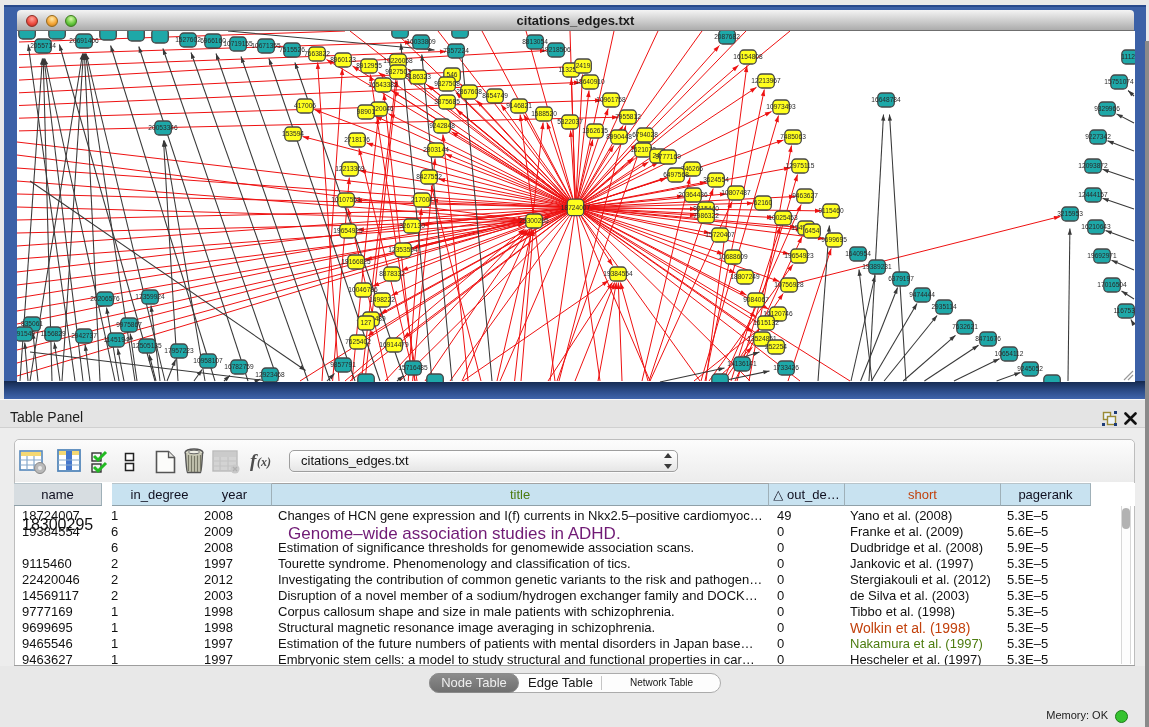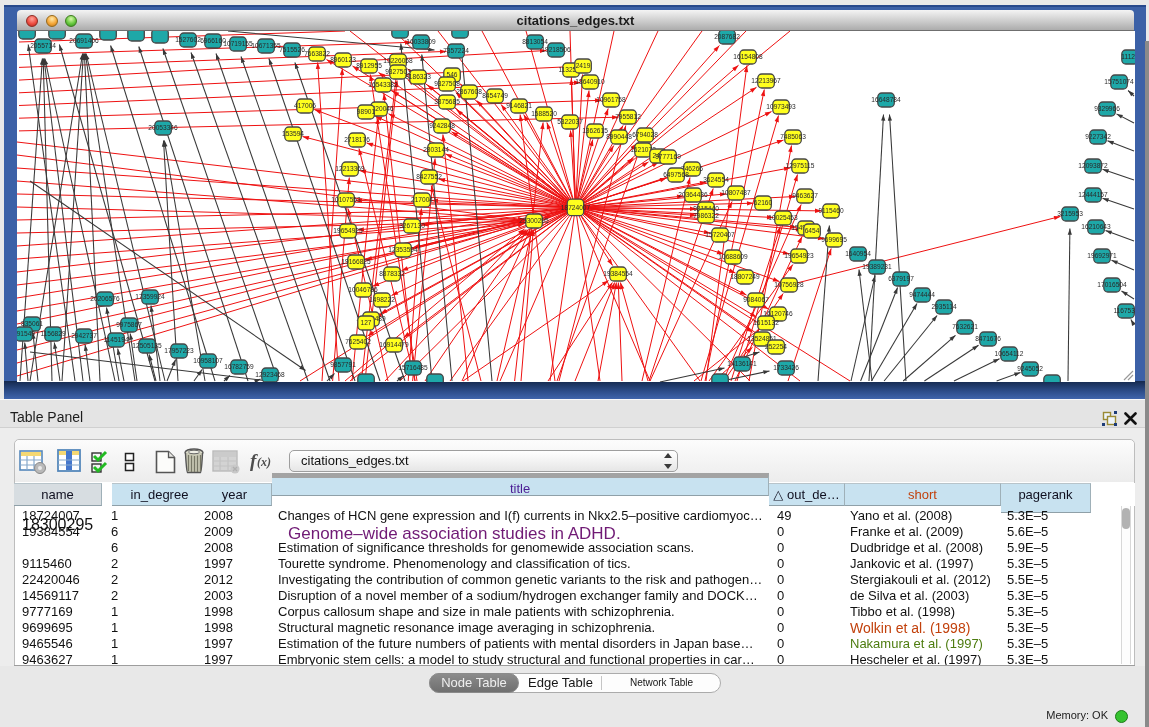--- a/index.html
+++ b/index.html
@@ -829,24 +829,24 @@
 <div class="abs" style="left:289px;top:450px;width:389px;height:22px;border:1px solid #9e9e9e;border-radius:5px;background:linear-gradient(#ffffff,#e6e6e6);box-shadow:0 1px 0 rgba(255,255,255,.7)"></div>
 <div class="abs" style="left:301px;top:453px;font-size:13px;color:#111">citations_edges.txt</div>
 <svg class="abs" style="left:662px;top:452px" width="12" height="18" viewBox="0 0 12 18">
 <path d="M6 1 L10 6 L2 6 Z" fill="#3a3a3a"></path>
     <path d="M6 17 L10 12 L2 12 Z" fill="#3a3a3a"></path>
 </svg>
 <div class="abs" style="left:14px;top:483px;width:1121px;height:23px;background:#fff"></div>
 <div class="abs" style="left:14px;top:483px;width:88px;height:23px;background:#d7dde1;border-right:1px solid #9fb0b8;border-top:1px solid #b8c4ca;border-bottom:1px solid #8fa0a8;font-size:13px;color:#101020;text-align:center;line-height:22px;overflow:hidden">name</div>
 <div class="abs" style="left:112px;top:483px;width:96px;height:23px;background:#c8e2f0;border-right:1px solid #9fb0b8;border-top:1px solid #b8c4ca;border-bottom:1px solid #8fa0a8;font-size:13px;color:#101020;text-align:center;line-height:22px;overflow:hidden">in_degree</div>
 <div class="abs" style="left:198px;top:483px;width:74px;height:23px;background:#c8e2f0;border-right:1px solid #9fb0b8;border-top:1px solid #b8c4ca;border-bottom:1px solid #8fa0a8;font-size:13px;color:#101020;text-align:center;line-height:22px;overflow:hidden">year</div>
-<div class="abs" style="left:272px;top:473px;width:497px;height:23px;background:#c8e2f0;border-right:1px solid #9fb0b8;border-top:5px solid #a3a3a3;border-bottom:1px solid #8fa0a8;font-size:13px;color:#4c1d95;text-align:center;line-height:22px;overflow:hidden">title</div>
+<div class="abs" style="left:272px;top:483px;width:497px;height:23px;background:#c8e2f0;border-right:1px solid #9fb0b8;border-top:1px solid #a3a3a3;border-bottom:1px solid #8fa0a8;font-size:13px;color:#4d7c0f;text-align:center;line-height:22px;overflow:hidden">title</div>
 <div class="abs" style="left:769px;top:483px;width:76px;height:23px;background:#c8e2f0;border-right:1px solid #9fb0b8;border-top:1px solid #b8c4ca;border-bottom:1px solid #8fa0a8;font-size:13px;color:#101020;text-align:center;line-height:22px;overflow:hidden">△ out_de…</div>
 <div class="abs" style="left:845px;top:483px;width:156px;height:23px;background:#c8e2f0;border-right:1px solid #9fb0b8;border-top:1px solid #b8c4ca;border-bottom:1px solid #8fa0a8;font-size:13px;color:#c2410c;text-align:center;line-height:22px;overflow:hidden">short</div>
-<div class="abs" style="left:1001px;top:483px;width:90px;height:30px;background:#c8e2f0;border-right:1px solid #9fb0b8;border-top:1px solid #b8c4ca;border-bottom:1px solid #8fa0a8;font-size:13px;color:#101020;text-align:center;line-height:22px;overflow:hidden">pagerank</div>
+<div class="abs" style="left:1001px;top:483px;width:90px;height:23px;background:#c8e2f0;border-right:1px solid #9fb0b8;border-top:1px solid #b8c4ca;border-bottom:1px solid #8fa0a8;font-size:13px;color:#101020;text-align:center;line-height:22px;overflow:hidden">pagerank</div>
 <div class="abs" style="left:22px;top:508px;font-size:13px;color:#111">18724007</div>
 <div class="abs" style="left:111px;top:508px;font-size:13px;color:#111">1</div>
 <div class="abs" style="left:204px;top:508px;font-size:13px;color:#111">2008</div>
 <div class="abs" style="left:278px;top:508px;width:488px;font-size:13px;color:#111;white-space:nowrap;overflow:hidden">Changes of HCN gene expression and I(f) currents in Nkx2.5–positive cardiomyoc…</div>
 <div class="abs" style="left:777px;top:508px;font-size:13px;color:#111">49</div>
 <div class="abs" style="left:850px;top:508px;font-size:13px;color:#111">Yano et al. (2008)</div>
 <div class="abs" style="left:1007px;top:508px;font-size:13px;color:#111">5.3E–5</div>
 <div class="abs" style="left:22px;top:524px;font-size:13px;color:#111">19384554</div>
 <div class="abs" style="left:111px;top:524px;font-size:13px;color:#111">6</div>
 <div class="abs" style="left:204px;top:524px;font-size:13px;color:#111">2009</div>

